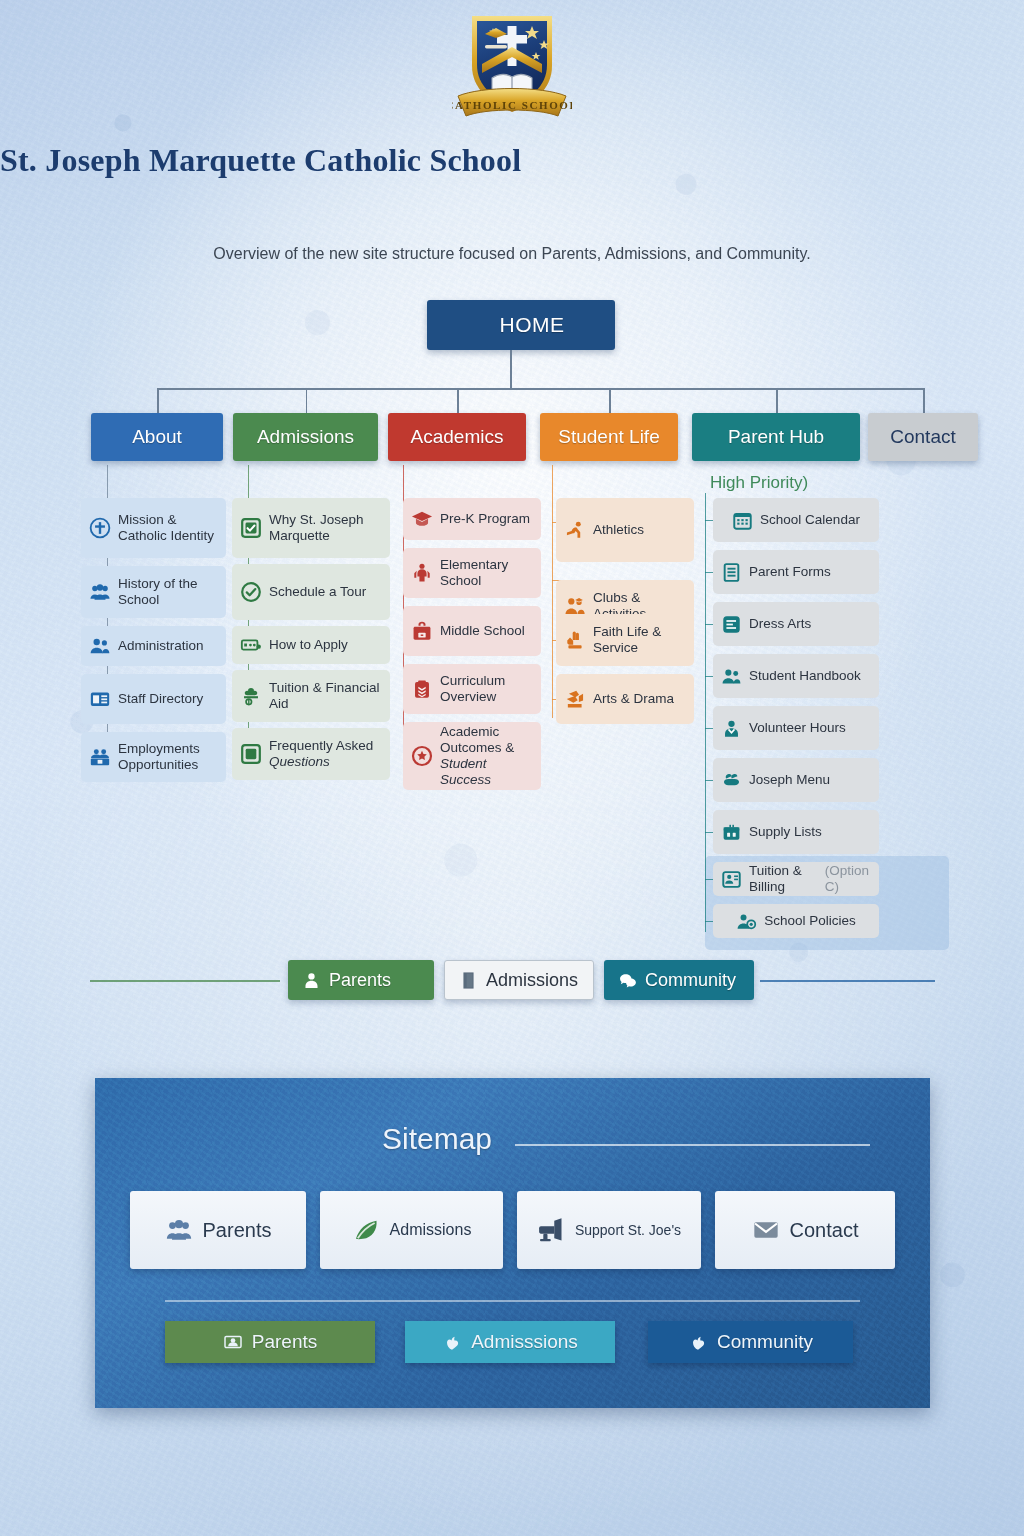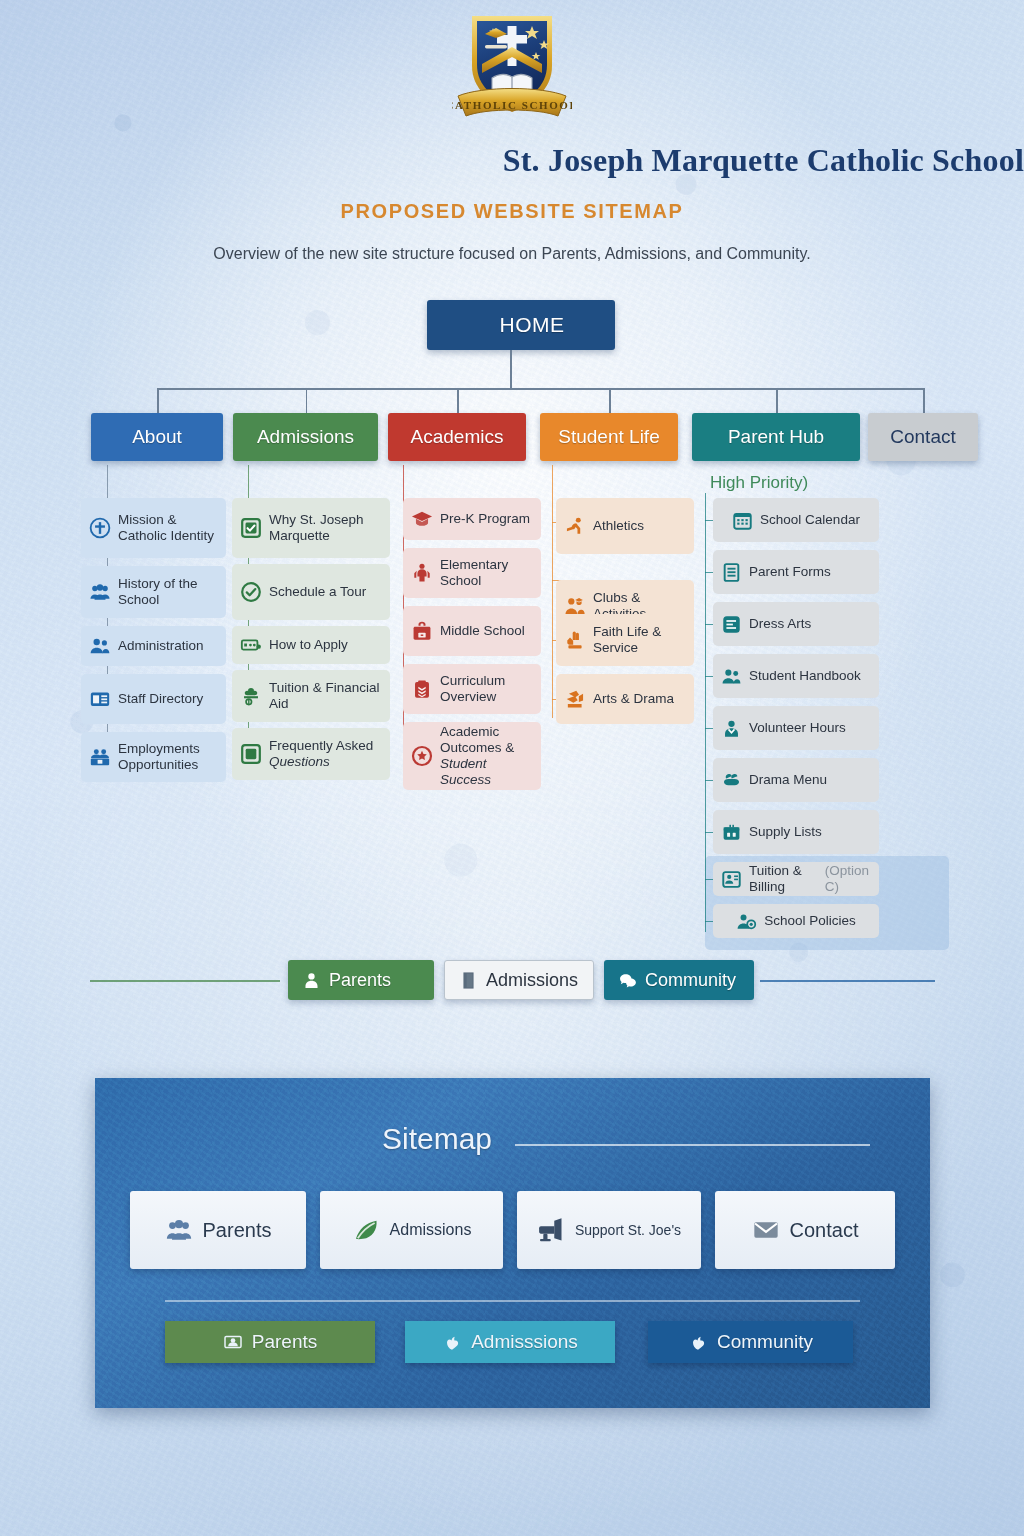--- a/index.html
+++ b/index.html
@@ -28,21 +28,21 @@
       radial-gradient(circle at 93% 83%, rgba(120,155,200,.24) 0 12px, transparent 13px),
       repeating-linear-gradient(27deg, rgba(255,255,255,.18) 0 2px, rgba(140,170,210,.10) 2px 5px),
       repeating-linear-gradient(-63deg, rgba(255,255,255,.14) 0 3px, rgba(140,170,210,.07) 3px 7px);
     background-size:auto,auto,auto,auto,auto,auto,auto,auto,auto,auto,14px 14px,19px 19px;
   }
   .page{position:absolute;inset:0;}
 
   
   .crest{position:absolute;left:452px;top:4px;width:120px;height:120px;}
   .school-title{
-    position:absolute;left:0;right:0;top:142px;text-align:right;
+    position:absolute;left:0;right:0;top:142px;text-align:left;
     font-family:"Liberation Serif", serif;font-size:32px;font-weight:700;
     color:#1c3c6e;letter-spacing:.2px;
   }
   .subtitle{
     position:absolute;left:0;right:0;top:200px;text-align:center;
     font-size:20px;font-weight:700;letter-spacing:1.6px;color:#d7882f;
   }
   .lede{
     position:absolute;left:0;right:0;top:245px;text-align:center;
     font-size:16px;color:#3c4653;
@@ -148,21 +148,20 @@
       <rect x="33" y="41" width="22" height="3.4" rx="1.6" fill="#e9e3d2"></rect>
       <path d="M30 60 L60 43 L90 60 L90 69 L60 53 L30 69 Z" fill="url(#gold)"></path>
       <path d="M40 74 C48 69 55 70 60 73 C65 70 72 69 80 74 L80 90 C72 86 65 86 60 89 C55 86 48 86 40 90 Z" fill="#f4f6fa" stroke="#9aa4b4" stroke-width="1.1"></path>
       <line x1="60" y1="73" x2="60" y2="89" stroke="#9aa4b4" stroke-width="1.4"></line>
       <path d="M6 92 C30 82 90 82 114 92 L106 112 C86 104 34 104 14 112 Z" fill="url(#gold)" stroke="#8d6415" stroke-width="1"></path>
       <text x="60" y="105" font-family="Liberation Serif, serif" font-size="11" font-weight="700" fill="#5d4208" text-anchor="middle" letter-spacing="1.6">CATHOLIC SCHOOL</text>
     </svg>
   </div>
 
   <div class="school-title">St. Joseph Marquette Catholic School</div>
-  <div class="subtitle">PROPOSED WEBSITE SITEMAP</div>
   <div class="lede">Overview of the new site structure focused on Parents, Admissions, and Community.</div>
 
   <div id="tree-layer">
       <div class="node home" style="left:427px;top:300px;width:166px;height:50px;background:#1f4e83;">HOME</div>
       <div class="conn v" style="left:510px;top:350px;height:38px;"></div>
       <div class="conn h" style="left:157px;top:388px;width:766px;"></div>
       <div class="conn v" style="left:157px;top:388px;height:25px;"></div>
       <div class="node" style="left:91px;top:413px;width:132px;height:48px;background:#2f6cb4;">About</div>
       <div class="spine" style="left:107px;top:465px;height:311px;background:#6d8197;opacity:.75;"></div>
       <div class="tick" style="left:107px;top:528px;background:#6d8197;opacity:.75;"></div>
@@ -348,21 +347,21 @@
             <circle cx="12" cy="12" r="9.8" fill="none" stroke="#bb3a34" stroke-width="2.4"></circle>
               <path d="M12 6.4 l1.6 3.3 l3.6.5 l-2.6 2.6 l.6 3.6 l-3.2-1.7 l-3.2 1.7 l.6-3.6 l-2.6-2.6 l3.6-.5z" fill="#bb3a34"></path>
           </svg>
         </span>
         <span class="tx">Academic Outcomes &amp; <i>Student Success</i></span>
       </div>
       <div class="conn v" style="left:609px;top:388px;height:25px;"></div>
       <div class="node" style="left:540px;top:413px;width:138px;height:48px;background:#e8882b;">Student Life</div>
       <div class="spine" style="left:552px;top:465px;height:253px;background:#e8882b;opacity:.75;"></div>
       <div class="tick" style="left:552px;top:522px;background:#e8882b;opacity:.75;"></div>
-      <div class="item" style="left:556px;top:498px;width:138px;height:56px;background:#f4e3d4;">
+      <div class="item" style="left:556px;top:498px;width:138px;height:64px;background:#f4e3d4;">
         <span class="ico">
           <svg viewBox="0 0 24 24" width="22" height="22" aria-hidden="true">
             <circle cx="15.6" cy="5.6" r="2.7" fill="#d9731f"></circle>
               <path d="M13.6 9 C11 9 9 10.6 8.2 13 l-5 1.6 v3 l6.6-2 c.9 0 1.5-.4 1.9-1 l1-1.6 l2 2.2 v5.2 h3 v-6 l-3-3.4 c-.4-1.2-.9-2-2.1-2z" fill="#d9731f"></path>
           </svg>
         </span>
         <span class="tx">Athletics</span>
       </div>
       <div class="tick" style="left:552px;top:580px;background:#e8882b;opacity:.75;"></div>
       <div class="item" style="left:556px;top:554px;width:138px;height:52px;background:#f4e3d4;margin-top:26px;">
@@ -477,21 +476,21 @@
       </div>
       <div class="tick" style="left:705px;top:780px;background:#1a7e82;opacity:.75;"></div>
       <div class="item" style="left:713px;top:758px;width:166px;height:44px;background:#dcdfe2;">
         <span class="ico">
           <svg viewBox="0 0 24 24" width="21" height="21" aria-hidden="true">
             <path d="M3.4 13.8 c0-2.2 2.2-3.6 5-3.6 h7.2 c2.8 0 5 1.4 5 3.6 0 2.2-2.2 3.6-5 3.6 H8.4 c-2.8 0-5-1.4-5-3.6z" fill="#167a80"></path>
               <path d="M6.6 9.4 c-1-2 .2-3.8 2.4-4 1.8-.2 2.6 1 2.2 2" fill="#167a80" stroke="#167a80" stroke-width="1.8"></path>
               <path d="M13 9.4 c-1-2 .2-3.8 2.4-4 1.8-.2 2.6 1 2.2 2" fill="#167a80" stroke="#167a80" stroke-width="1.8"></path>
           </svg>
         </span>
-        <span class="tx">Drama Menu</span>
+        <span class="tx">Joseph Menu</span>
       </div>
       <div class="tick" style="left:705px;top:832px;background:#1a7e82;opacity:.75;"></div>
       <div class="item" style="left:713px;top:810px;width:166px;height:44px;background:#dcdfe2;">
         <span class="ico">
           <svg viewBox="0 0 24 24" width="21" height="21" aria-hidden="true">
             <rect x="3" y="6" width="18" height="14.4" rx="2" fill="#167a80"></rect>
               <rect x="3" y="6" width="18" height="3.6" fill="#167a80" opacity=".7"></rect>
               <g fill="#fff" opacity=".94">
               <rect x="7" y="12.4" width="3.4" height="4.4" rx=".6"></rect>
               <rect x="13.4" y="12.4" width="3.4" height="4.4" rx=".6"></rect>

